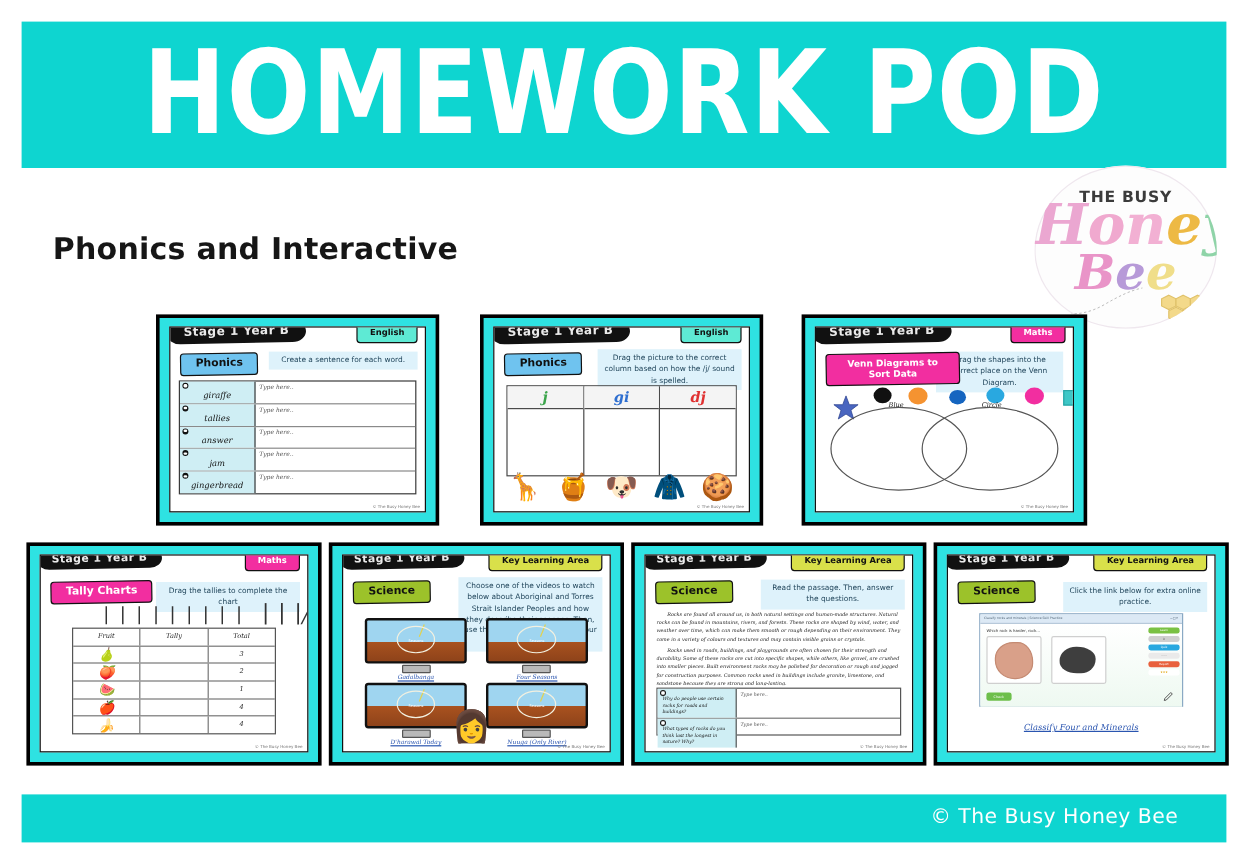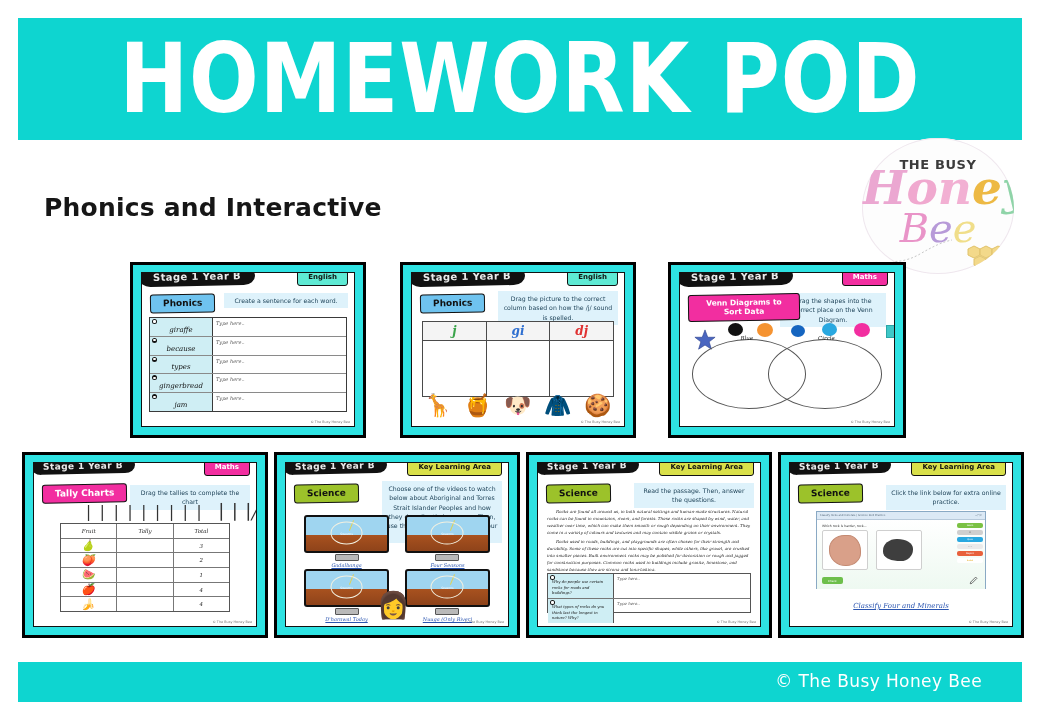--- a/index.html
+++ b/index.html
@@ -57,21 +57,21 @@
     font-family:"DejaVu Serif",serif;font-style:italic;font-weight:bold;
     font-size:47px;line-height:1;
   }
   .logo-honey span:nth-child(1){color:#eba7d1;}
   .logo-honey span:nth-child(2){color:#f0a9cf;}
   .logo-honey span:nth-child(3){color:#f2b0d3;}
   .logo-honey span:nth-child(4){color:#edb944;}
   .logo-honey span:nth-child(5){color:#8fd4a8;}
   .logo-bee{
     position:absolute;top:70px;left:0;width:100%;text-align:center;
-    font-family:"DejaVu Serif",serif;font-style:italic;font-weight:normal;
+    font-family:"DejaVu Serif",serif;font-style:italic;font-weight:bold;
     font-size:40px;line-height:1;
   }
   .logo-bee span:nth-child(1){color:#e994c8;}
   .logo-bee span:nth-child(2){color:#b79ad8;}
   .logo-bee span:nth-child(3){color:#f0de8a;}
   .logo-comb{position:absolute;right:6px;bottom:4px;}
 
   
   .footer{
     position:absolute;left:18px;top:662px;width:1004px;height:40px;
@@ -419,42 +419,42 @@
           <div class="ph-row">
             <div class="ph-word">
                 <span class="ph-dot"></span>
                 <span>giraffe</span>
               </div>
             <div class="ph-type">Type here..</div>
           </div>
           <div class="ph-row">
             <div class="ph-word">
                 <span class="ph-dot"></span>
-                <span>because</span>
+                <span>tallies</span>
               </div>
             <div class="ph-type">Type here..</div>
           </div>
           <div class="ph-row">
             <div class="ph-word">
                 <span class="ph-dot"></span>
-                <span>types</span>
+                <span>answer</span>
+              </div>
+            <div class="ph-type">Type here..</div>
+          </div>
+          <div class="ph-row">
+            <div class="ph-word">
+                <span class="ph-dot"></span>
+                <span>jam</span>
               </div>
             <div class="ph-type">Type here..</div>
           </div>
           <div class="ph-row">
             <div class="ph-word">
                 <span class="ph-dot"></span>
                 <span>gingerbread</span>
-              </div>
-            <div class="ph-type">Type here..</div>
-          </div>
-          <div class="ph-row">
-            <div class="ph-word">
-                <span class="ph-dot"></span>
-                <span>jam</span>
               </div>
             <div class="ph-type">Type here..</div>
           </div>
         </div>
         <div class="copyright">© The Busy Honey Bee</div>
       </div>
     </div>
   </div>
 
   <div class="card" style="left:400px;top:262px;width:236px;height:176px;">

